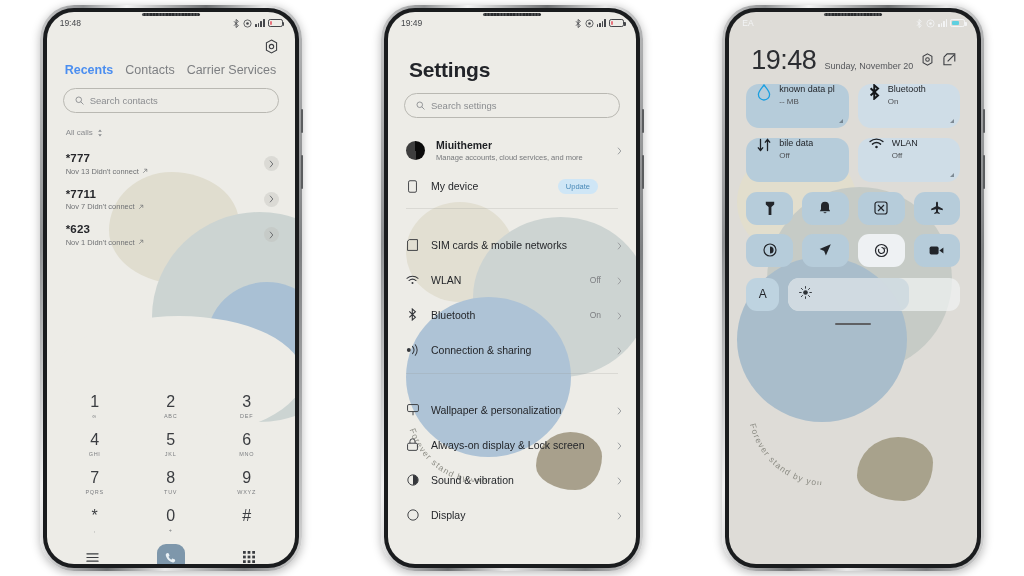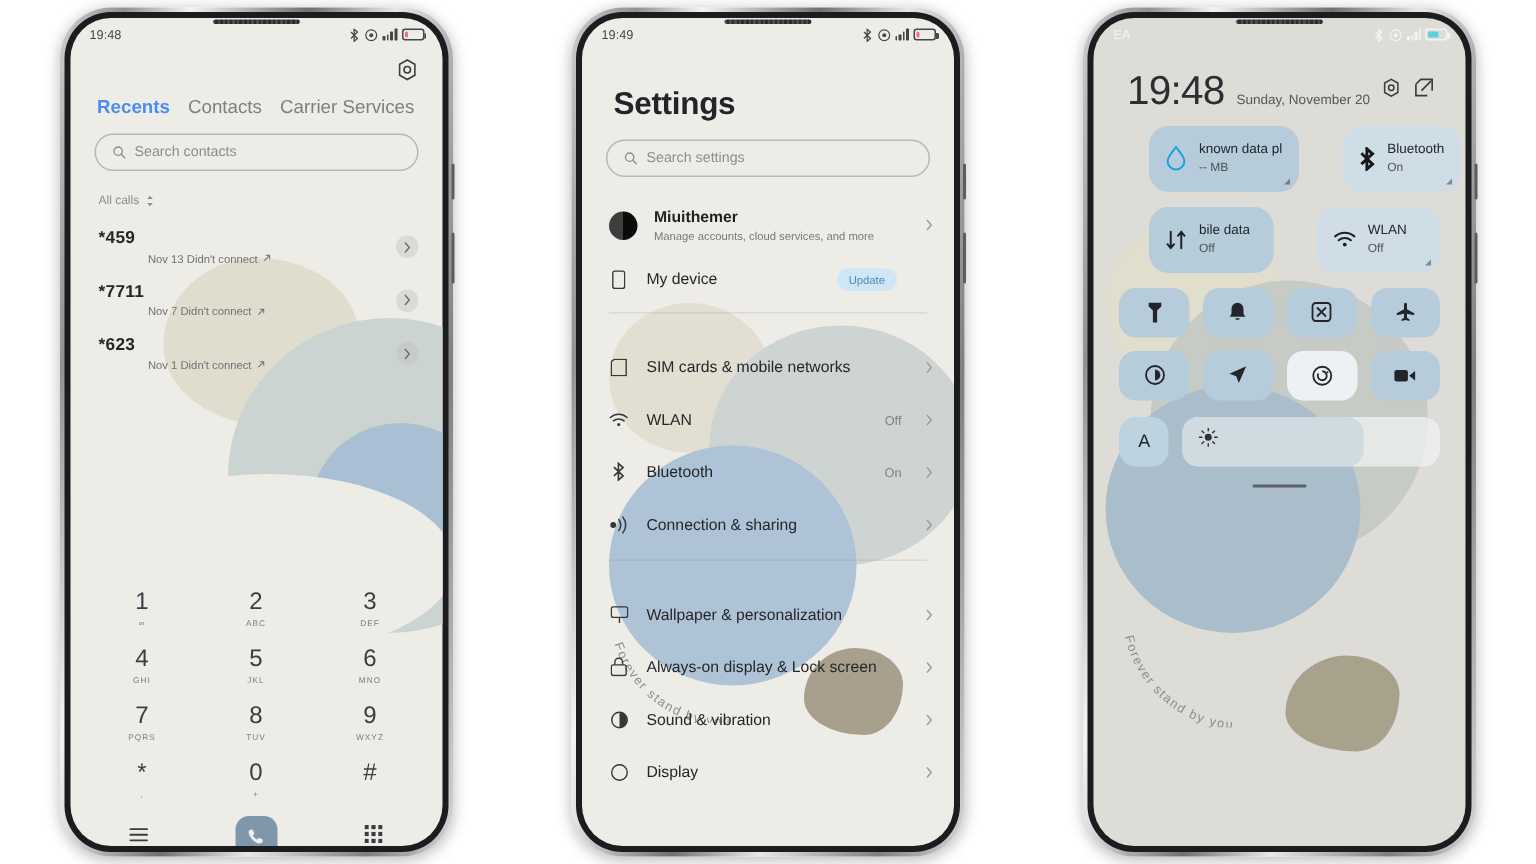--- a/index.html
+++ b/index.html
@@ -69,21 +69,21 @@
               border-radius:13px; display:flex; align-items:center; gap:6px;
               padding:0 11px; font-size:9.5px; color:#8b8d90; }
   .allcalls{ display:flex; align-items:center; gap:4px; margin:15px 0 0 19px;
              font-size:8px; color:#8b8d90; }
   .calls{ margin-top:9px; }
   .call-row{ position:relative; display:flex; align-items:center;
              padding:6px 16px 6px 19px; }
   .call-txt{ flex:1; }
   .call-num{ font-size:11.5px; color:#25262a; font-weight:600; letter-spacing:.2px; }
   .call-sub{ font-size:7.5px; color:#6f7174; margin-top:2.5px; display:flex;
-             align-items:center; gap:3px;margin-left:33px; }
+             align-items:center; gap:3px; }
   .chev-circle{ width:15px; height:15px; border-radius:50%;
                 background:rgba(190,190,185,.38); display:flex;
                 align-items:center; justify-content:center; }
   .dialpad{ margin-top:auto; padding:0 10px 4px; }
   .keys{ display:grid; grid-template-columns:repeat(3,1fr); row-gap:2px; }
   .key{ text-align:center; padding:6px 0 4px; }
   .key b{ display:block; font-size:16px; font-weight:400; color:#3a3c40; line-height:1; }
   .key s{ display:block; font-size:5.5px; color:#7c7e81; text-decoration:none;
           letter-spacing:.7px; margin-top:3px; height:7px; }
   .dial-actions{ display:flex; align-items:center; justify-content:space-around;
@@ -115,21 +115,21 @@
 
   
   .p3{ position:relative; z-index:10; height:100%; display:flex; flex-direction:column; }
   .cc-clock{ display:flex; align-items:flex-end; gap:8px; padding:14px 0 0 22px; }
   .cc-time{ font-size:27px; font-weight:400; color:#2c2e32; line-height:.95;
             letter-spacing:-.5px; }
   .cc-date{ font-size:9px; color:#55575b; padding-bottom:3px; }
   .cc-ic{ display:flex; gap:9px; padding-bottom:4px; color:#3a3c40; }
   .cc-big{ display:grid; grid-template-columns:1fr 1fr; gap:9px; padding:10px 17px 0; }
   .tile-lg{ position:relative; height:44px; border-radius:13px; background:#b6ccda;
-            display:flex; align-items:center; gap:8px; padding:0 11px;margin-left:20px; }
+            display:flex; align-items:flex-start; gap:8px; padding:0 11px; }
   .tile-lg.alt{ background:#cfdde7; }
   .tile-txt{ line-height:1.3; overflow:hidden; }
   .tile-name{ font-size:9px; color:#23262b; white-space:nowrap; }
   .tile-state{ font-size:8px; color:#4f5155; margin-top:2px; }
   .corner{ position:absolute; right:6px; bottom:5px; width:0; height:0;
            border-left:4.5px solid transparent; border-bottom:4.5px solid rgba(60,70,80,.55); }
   .cc-grid{ display:grid; grid-template-columns:repeat(4,1fr); gap:9px;
             padding:10px 17px 0; }
   .tile-sm{ height:33px; border-radius:11px; background:#b6ccda;
             display:flex; align-items:center; justify-content:center; color:#22252a; }
@@ -214,21 +214,21 @@
         <div class="allcalls">
           <span>All calls</span>
           <svg width="6" height="8" viewBox="0 0 6 9">
               <path d="M3 .6 5.1 3H.9zM3 8.4 5.1 6H.9z" fill="#8b8d90"></path>
             </svg>
         </div>
 
         <div class="calls">
           <div class="call-row">
             <div class="call-txt">
-              <div class="call-num">*459</div>
+              <div class="call-num">*777</div>
               <div class="call-sub">
                 <span>Nov 13 Didn't connect</span>
                 <svg width="6" height="6" viewBox="0 0 8 8">
                     <path d="M1.6 6.4 6.4 1.6M2.9 1.6h3.5v3.5" fill="none" stroke="#6f7174" stroke-width=".9"></path>
                   </svg>
               </div>
             </div>
             <span class="chev-circle">
               <svg width="5" height="8" viewBox="0 0 5 9">
                   <path d="M.8.8 4 4.5.8 8.2" fill="none" stroke="#6c6e71" stroke-width="1.1"></path>

